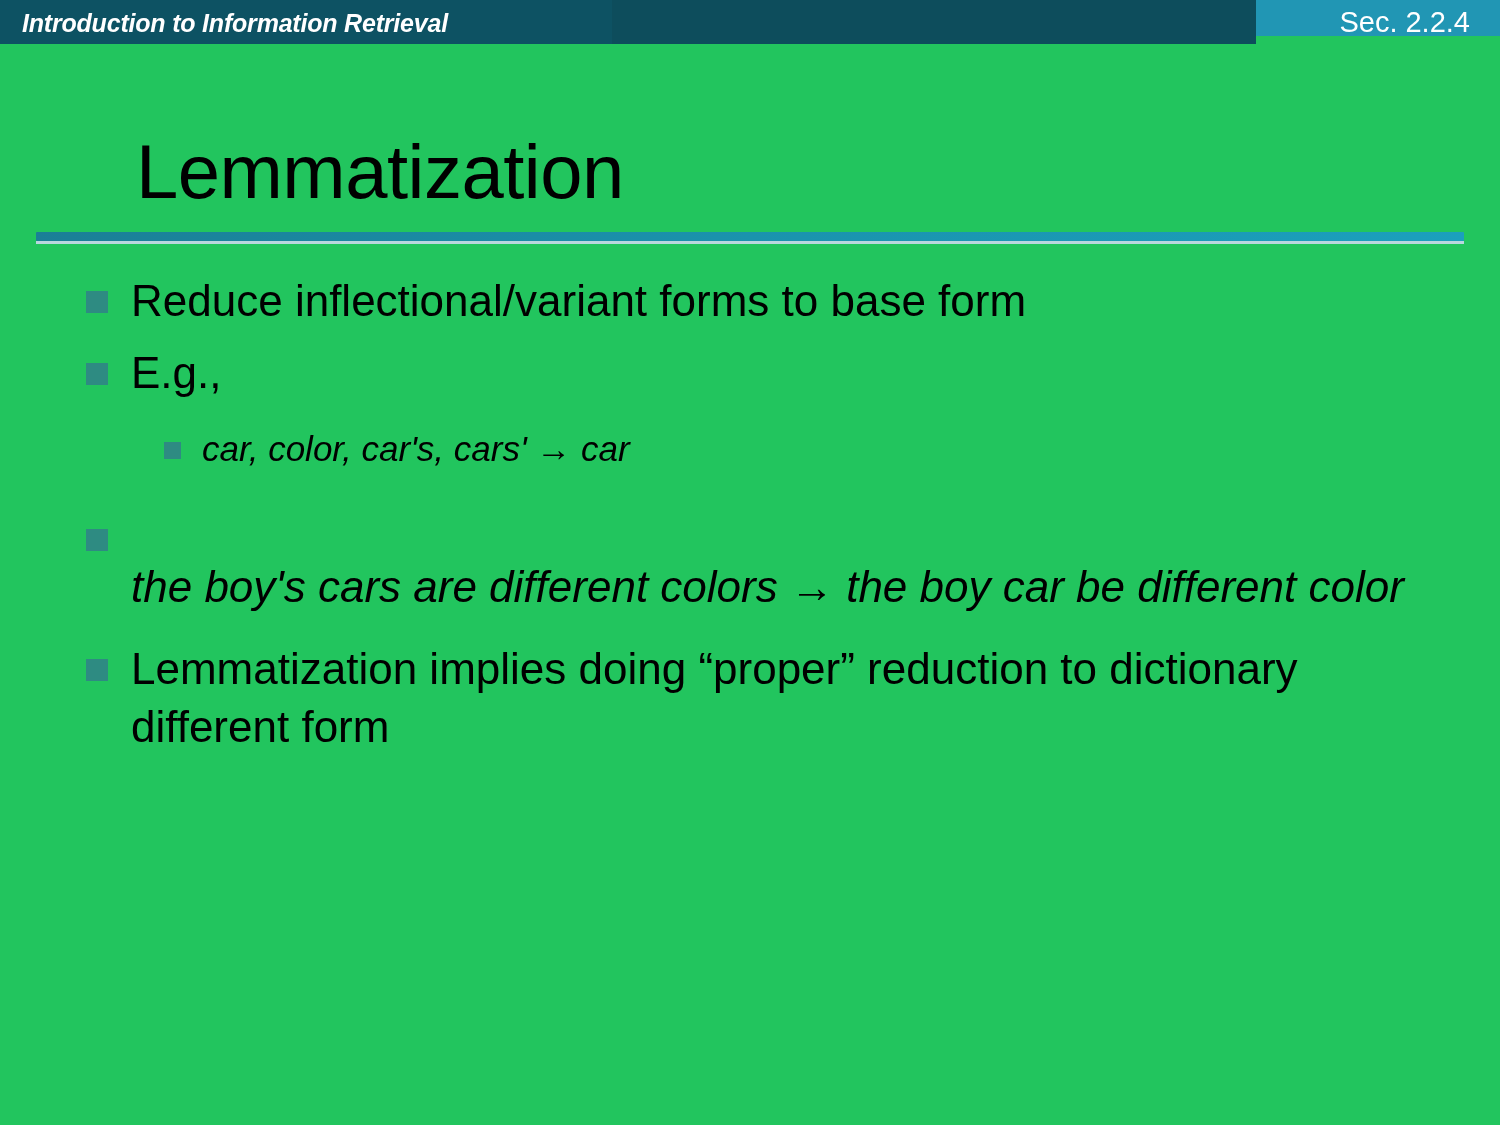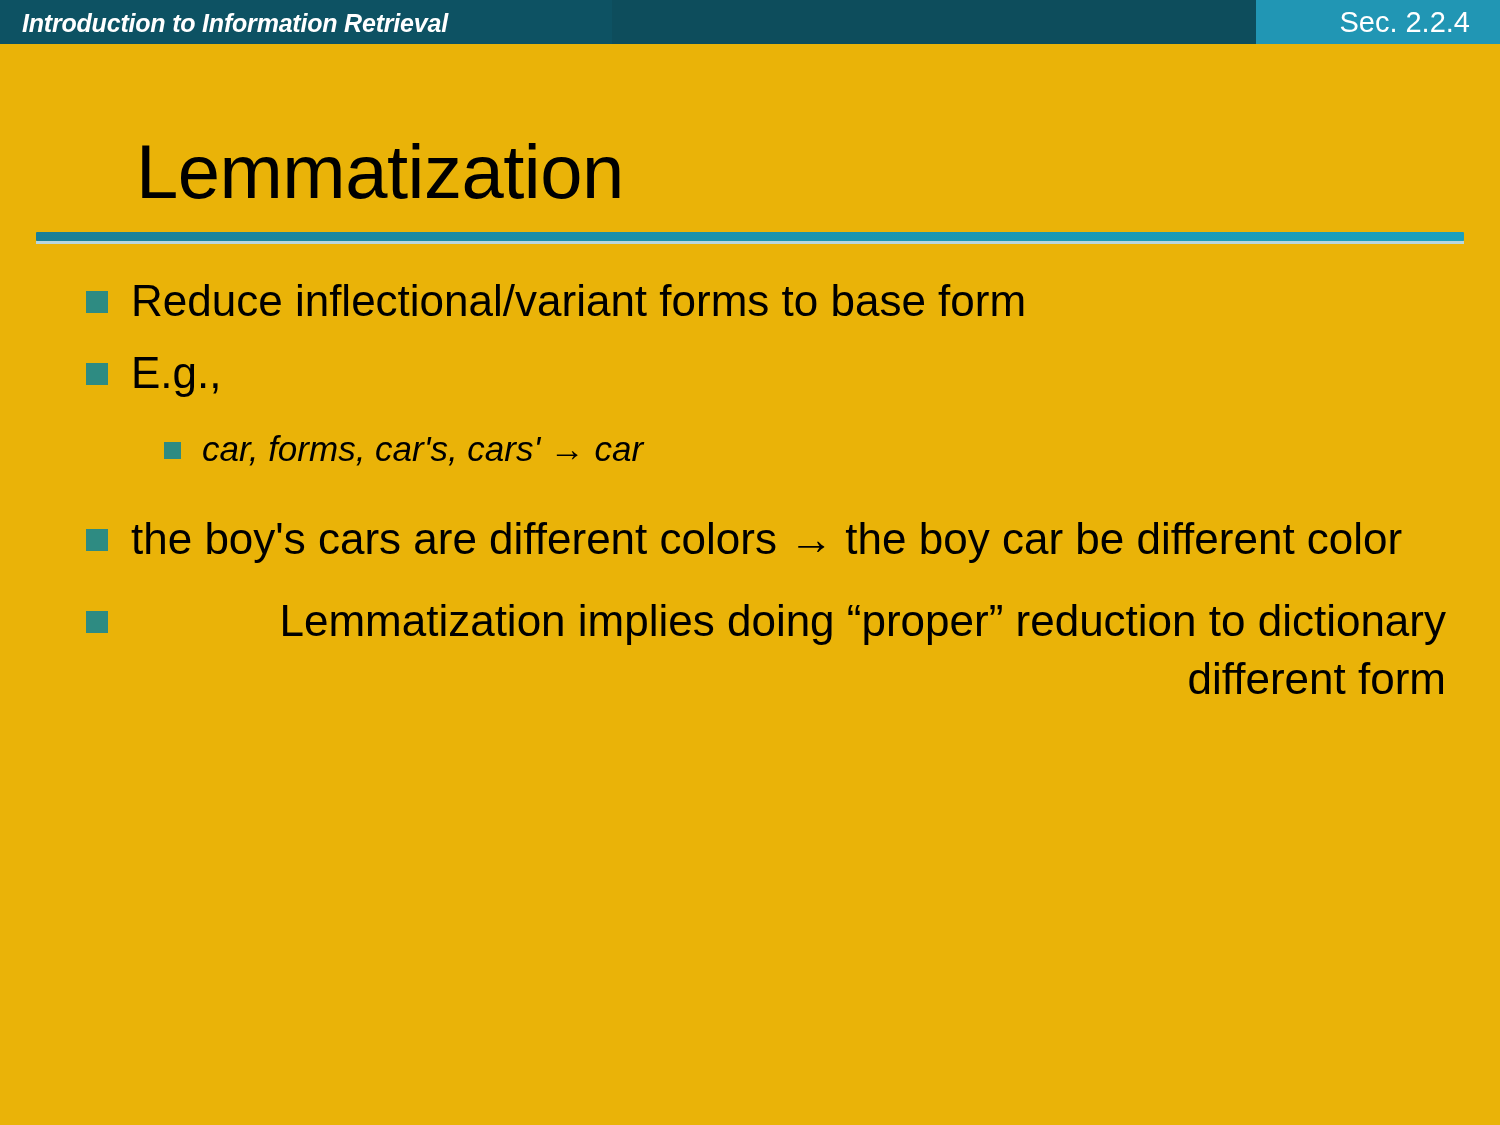--- a/index.html
+++ b/index.html
@@ -11,21 +11,21 @@
     height: 1125px;
     background: #ffffff;
     font-family: "Liberation Sans", sans-serif;
     overflow: hidden;
   }
 
   .slide {
     position: relative;
     width: 1500px;
     height: 1125px;
-    background: #eab308;
+    background: #22c55e;
   }
 
   
   .header {
     position: absolute;
     top: 0;
     left: 0;
     width: 1500px;
     height: 44px;
   }
@@ -54,21 +54,21 @@
     top: 0;
     width: 644px;
     height: 44px;
     background: #0d4d5c;
   }
   .header-right {
     position: absolute;
     left: 1256px;
     top: 0;
     width: 244px;
-    height: 44px;
+    height: 36px;
     background: #2196b4;
   }
   .header-right-text {
     position: absolute;
     right: 30px;
     top: 6px;
     color: #ffffff;
     font-size: 29px;
     font-weight: normal;
     white-space: nowrap;
@@ -108,21 +108,20 @@
   .body {
     position: absolute;
     left: 86px;
     top: 272px;
     width: 1360px;
   }
 
   .bullet-row {
     display: flex;
     align-items: flex-start;
-    text-align: right;
   }
 
   
   .lvl1 {
     margin-bottom: 14px;
   }
   .lvl1 .marker {
     flex: 0 0 auto;
     width: 22px;
     height: 22px;
@@ -150,20 +149,22 @@
     margin-right: 21px;
   }
   .lvl2 .text {
     font-size: 35px;
     line-height: 1.3;
     color: #000000;
     font-style: italic;
   }
 
   .italic {
+    font-style: italic;
+    margin-top: 48px;
   }
   .spacer-sm { height: 10px; }
   .spacer-md { height: 22px; }
 </style>
 </head>
 <body>
 
 <div class="slide">
 
   <div class="header">
@@ -190,21 +191,21 @@
     <div class="bullet-row lvl1">
       <span class="marker"></span>
       <span class="text">E.g.,</span>
     </div>
 
     <div class="spacer-sm"></div>
 
 
     <div class="bullet-row lvl2">
       <span class="marker"></span>
-      <span class="text">car, forms, car's, cars' → car</span>
+      <span class="text">car, color, car's, cars' → car</span>
     </div>
 
     <div class="spacer-md"></div>
 
     <div class="bullet-row lvl1">
       <span class="marker"></span>
       <span class="text italic">the boy's cars are different colors → the boy car be different color</span>
     </div>
 
     <div class="spacer-sm"></div>

